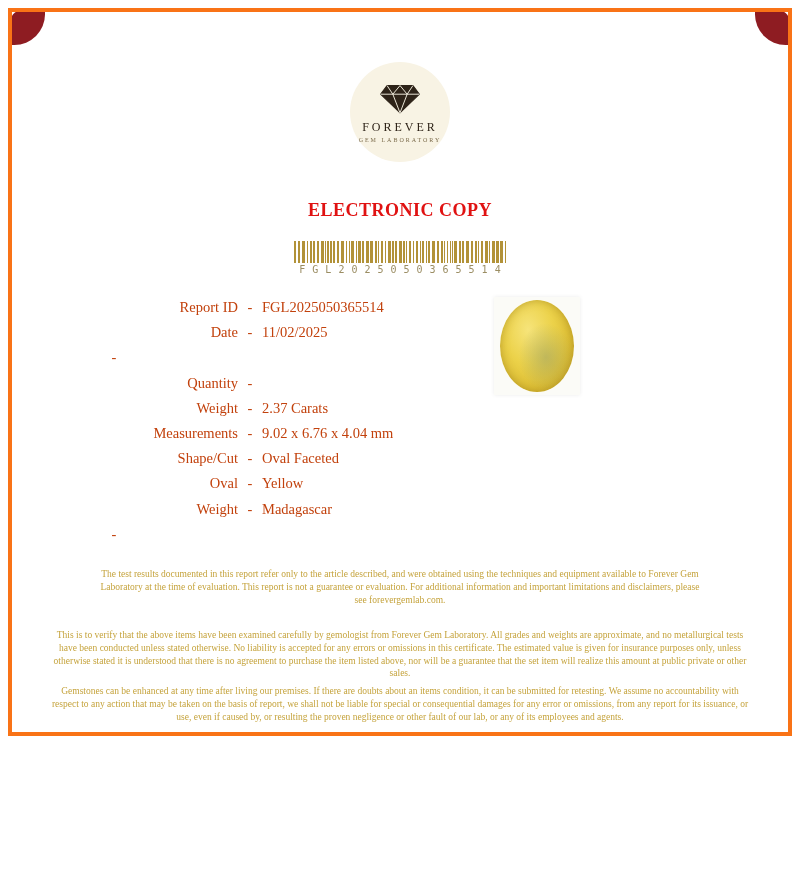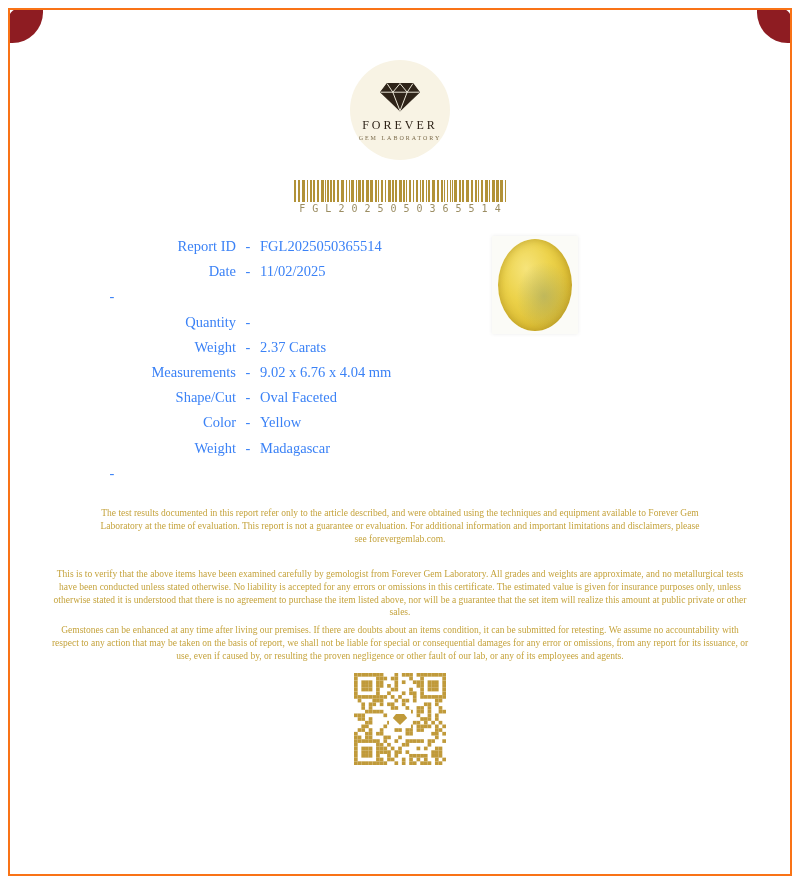--- a/index.html
+++ b/index.html
@@ -1,21 +1,21 @@
 <!DOCTYPE html>
 <html style="--accent-red: #e01212; --maroon: #8e1c22; --gold: #c5a33c; --barcode-gold: #b29238; --qr-gold: #c09a3a; --logo-cream: #f8f3e4; --logo-dark: #2e2318;"><head>
 <meta charset="utf-8">
 <style>
   * { margin:0; padding:0; box-sizing:border-box; }
   html,body { width:800px; height:884px; background:#ffffff; }
   body { font-family:"Liberation Serif", serif; position:relative; }
 
   .page {
-    position:absolute; left:8px; top:8px; width:784px; height:868px;
-    border:2px solid #f97316; background:#ffffff; overflow:hidden;
+    position:absolute; left:8px; top:8px; width:784px; height:728px;
+    border:4px solid #f97316; background:#ffffff; overflow:hidden;
   }
 
   .corner { position:absolute; width:34px; height:34px; background:var(--maroon,#8e1c22); }
   .corner-tl { left:-1px; top:-1px; border-top-left-radius:9px; border-bottom-right-radius:90%; }
   .corner-tr { right:-1px; top:-1px; border-top-right-radius:9px; border-bottom-left-radius:90%; }
 
   .logo {
     width:100px; height:100px; border-radius:50%;
     background:var(--logo-cream,#f8f3e4);
     margin:50px auto 0; display:flex; flex-direction:column;
@@ -34,21 +34,21 @@
   .barcode-wrap { width:260px; margin:20px auto 0; text-align:center; }
   .bars { height:22px; display:flex; justify-content:center; align-items:stretch; }
   .bars span { display:block; background:var(--barcode-gold,#b29238); }
   .barcode-text {
     margin-top:1px; font-family:"DejaVu Sans Mono", monospace; font-size:10px;
     letter-spacing:7px; text-indent:7px; color:#9b8d63; white-space:nowrap;
   }
 
   .content-row { position:relative; margin-top:20px; height:252px; }
   .report-table { margin-left:90px; width:440px; }
-  .table-row { display:flex; line-height:25.2px; font-size:14.5px; color:#3b82f6; }
+  .table-row { display:flex; line-height:25.2px; font-size:14.5px; color:#c2410c; }
   .row-label { width:136px; text-align:right; }
   .row-sep { width:24px; text-align:center; }
   .row-value { flex:1; text-align:left; }
 
   .gem-photo {
     position:absolute; left:482px; top:2px; width:86px; height:98px;
     background:#fbfbf7; display:flex; align-items:center; justify-content:center;
     box-shadow:0 0 4px rgba(0,0,0,0.08);
   }
   .gem {
@@ -88,20 +88,21 @@
         <path d="M3 17 H57"></path>
         <path d="M12 5 L20 17 L30 43"></path>
         <path d="M48 5 L40 17 L30 43"></path>
         <path d="M20 17 L30 5 L40 17"></path>
       </g>
     </svg>
     <div class="logo-name">FOREVER</div>
     <div class="logo-sub">GEM LABORATORY</div>
   </div>
 
+  <h1 class="copy-title">ELECTRONIC COPY</h1>
 
   <div class="barcode-wrap">
     <div class="bars" id="barcode-bars">
         <span style="width: 2px; margin-right: 2px;"></span>
         <span style="width: 2px; margin-right: 2px;"></span>
         <span style="width: 3px; margin-right: 2px;"></span>
         <span style="width: 1px; margin-right: 2px;"></span>
         <span style="width: 2px; margin-right: 1px;"></span>
         <span style="width: 2px; margin-right: 2px;"></span>
         <span style="width: 2px; margin-right: 2px;"></span>
@@ -191,21 +192,21 @@
         <span class="row-label">Measurements</span>
         <span class="row-sep">-</span>
         <span class="row-value">9.02 x 6.76 x 4.04 mm</span>
       </div>
         <div class="table-row">
         <span class="row-label">Shape/Cut</span>
         <span class="row-sep">-</span>
         <span class="row-value">Oval Faceted</span>
       </div>
         <div class="table-row">
-        <span class="row-label">Color</span>
+        <span class="row-label">Oval</span>
         <span class="row-sep">-</span>
         <span class="row-value">Yellow</span>
       </div>
         <div class="table-row">
         <span class="row-label">Weight</span>
         <span class="row-sep">-</span>
         <span class="row-value">Madagascar</span>
       </div>
         <div class="table-row">
         <span class="row-sep">-</span>

